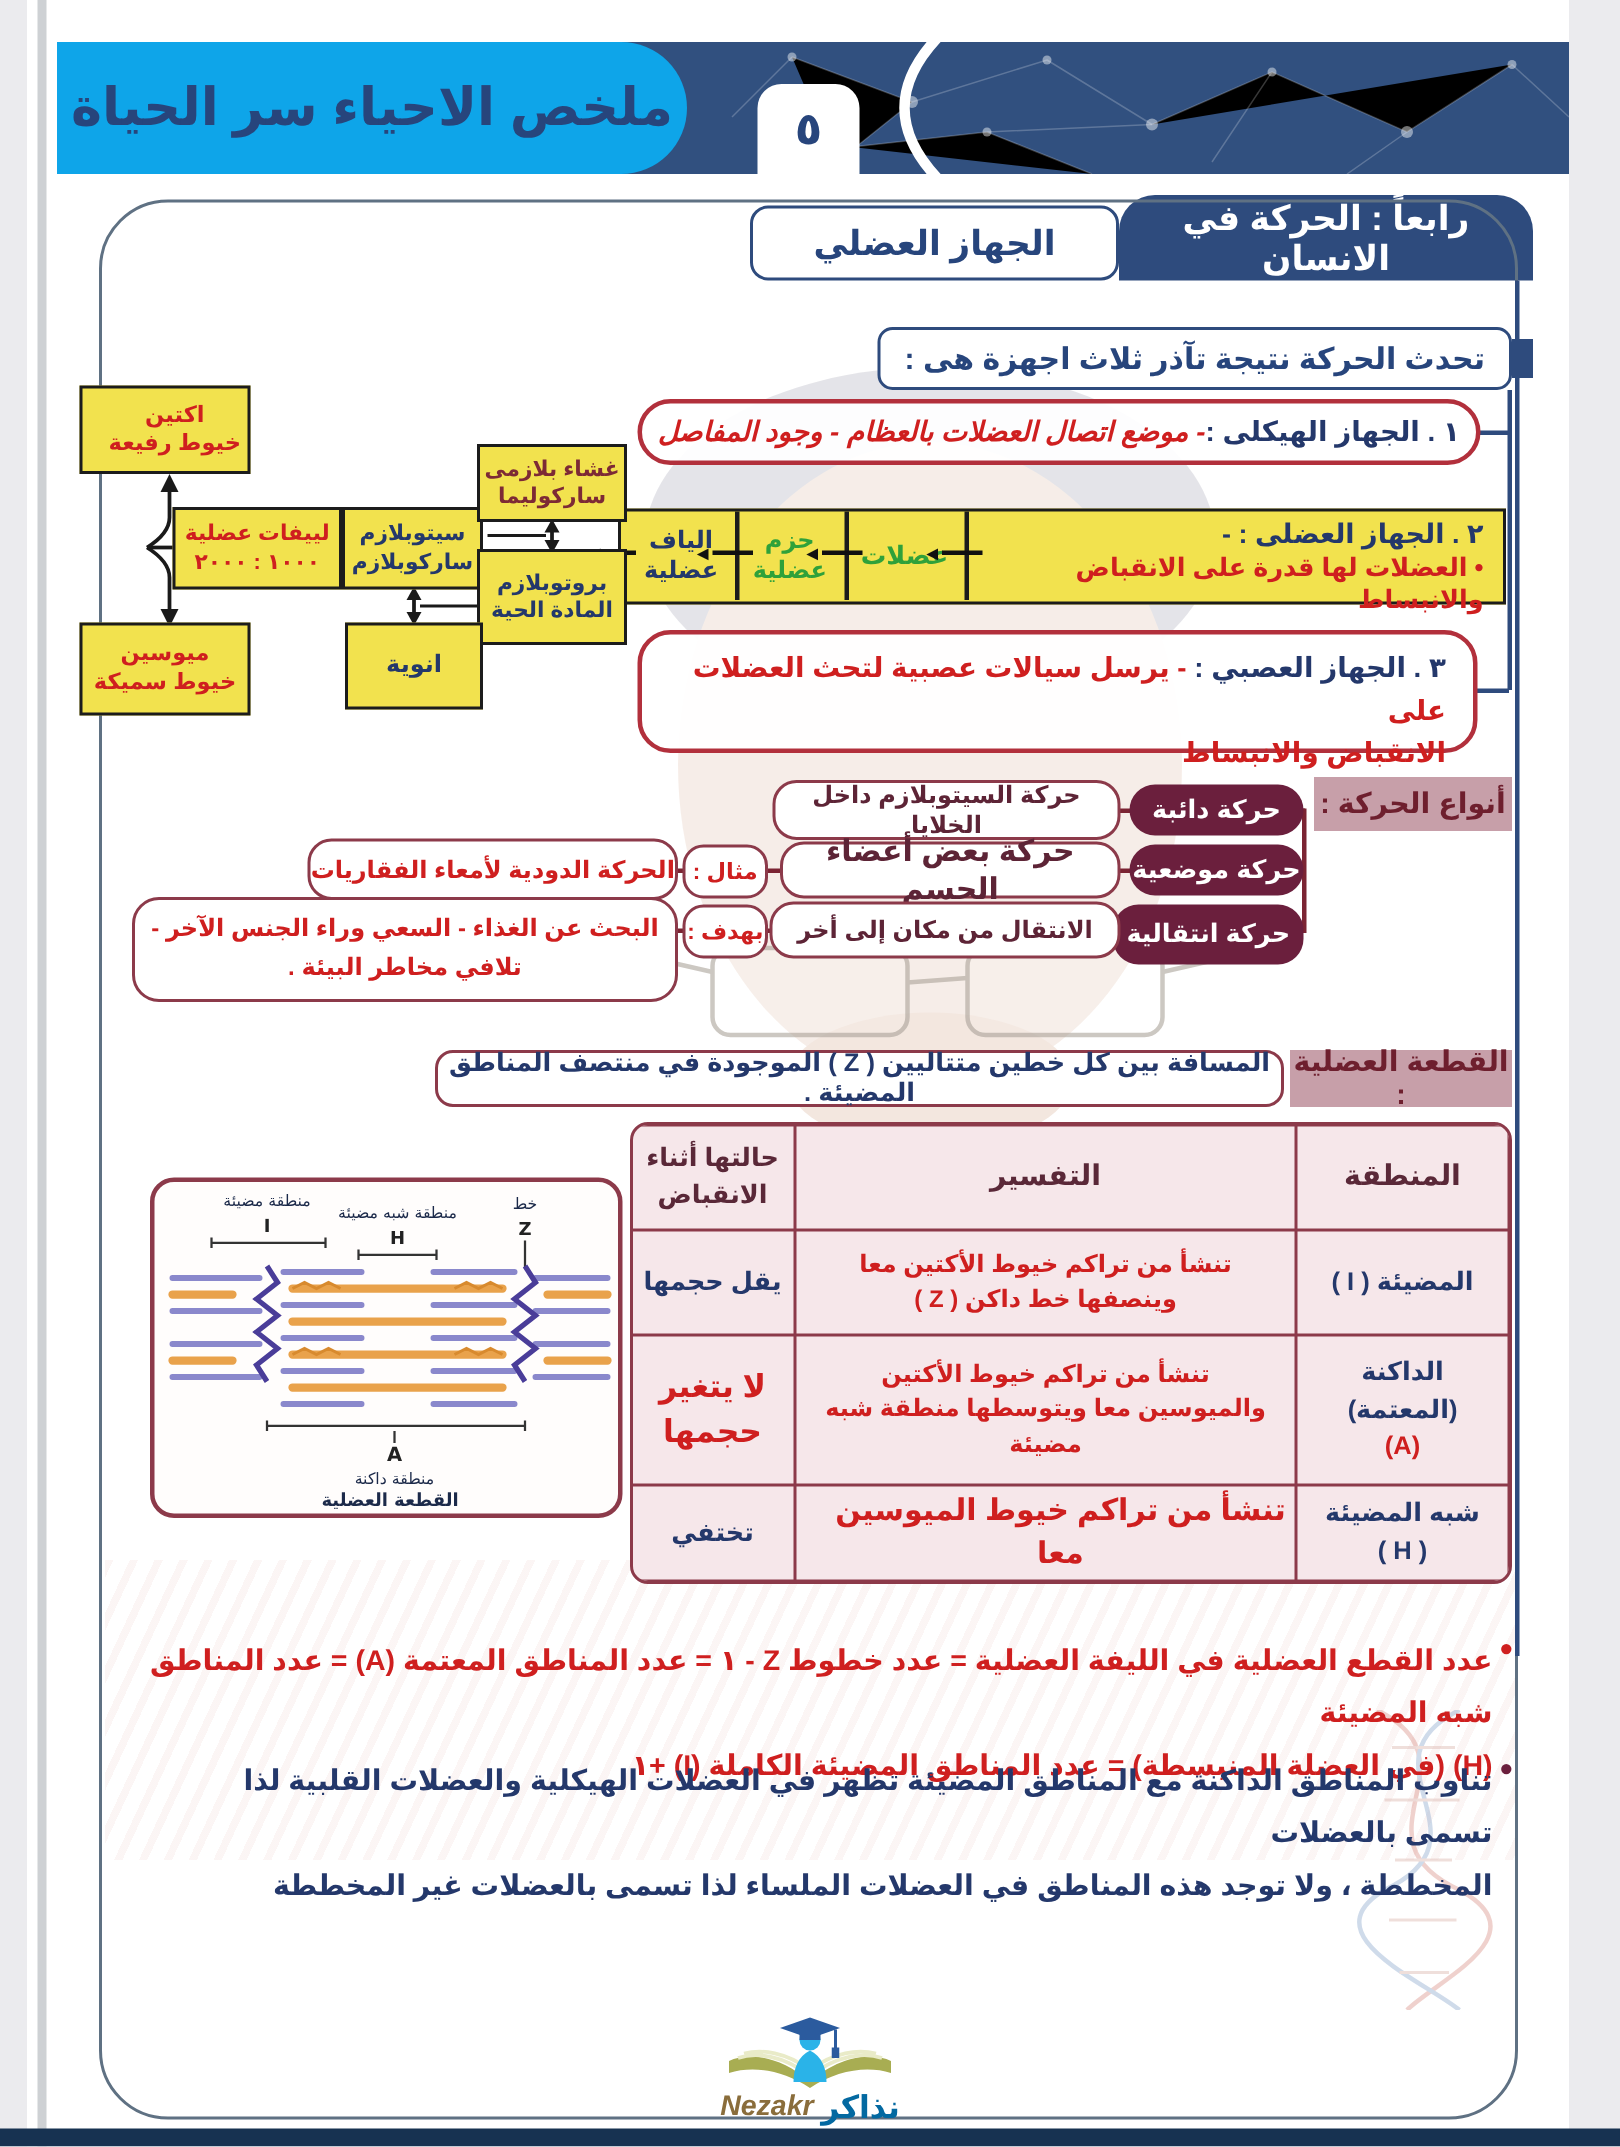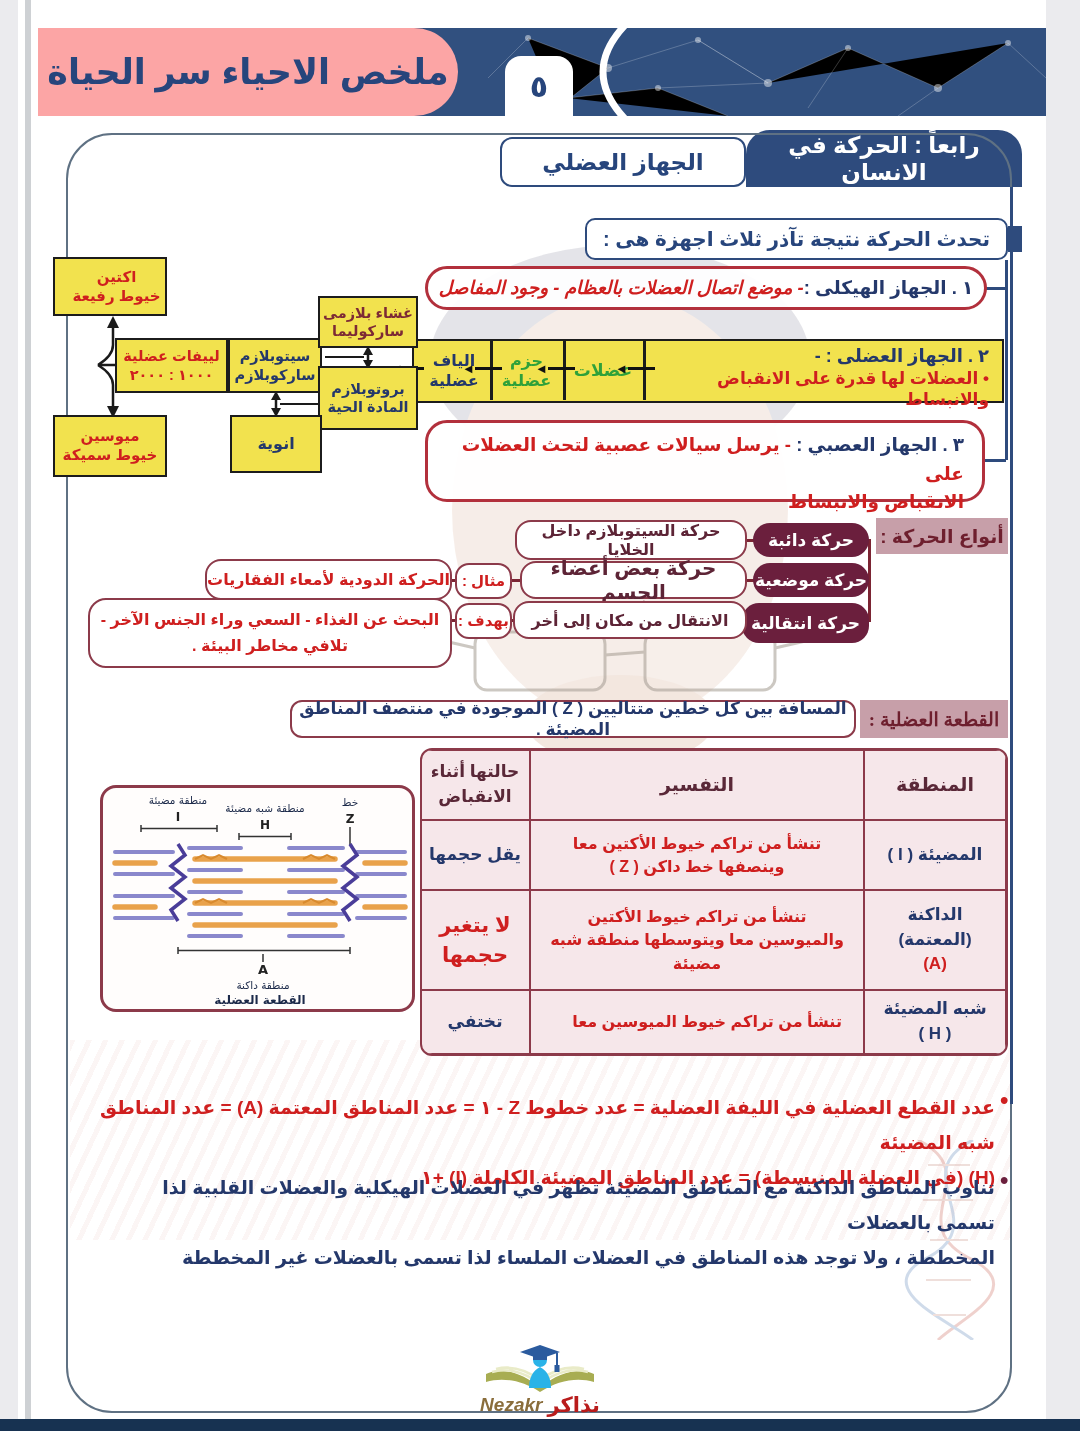--- a/index.html
+++ b/index.html
@@ -69,21 +69,21 @@
           <circle cx="230" cy="12" r="3"></circle>
           <circle cx="300" cy="55" r="4"></circle>
         <circle cx="380" cy="20" r="3"></circle>
           <circle cx="470" cy="60" r="4"></circle>
           <circle cx="540" cy="15" r="3"></circle>
         <circle cx="190" cy="60" r="3"></circle>
           <circle cx="60" cy="10" r="3"></circle>
       </g>
       <path d="M160 -6 Q110 44 160 94" fill="none" stroke="#ffffff" stroke-width="7"></path>
     </svg>
-    <div class="abs flexc" style="left:0;top:0;width:420px;height:88px;background:#fca5a5;border-radius:0 60px 60px 0;">
+    <div class="abs flexc" style="left:0;top:0;width:420px;height:88px;background:#0ea5e9;border-radius:0 60px 60px 0;">
       <div style="color:#27457c;font-weight:bold;font-size:35px;">ملخص الاحياء سر الحياة</div>
     </div>
   </div>
   <div class="abs flexc" style="left:505px;top:56px;width:68px;height:60px;background:#fff;border-radius:16px 16px 0 0;">
     <div style="color:#27457c;font-size:30px;font-weight:bold;">٥</div>
   </div>
 
   <div class="abs flexc" style="left:746px;top:130px;width:276px;height:57px;background:#2e4b7d;border-radius:24px 24px 0 0;">
     <div style="color:#fff;font-weight:bold;font-size:23px;">رابعاً : الحركة في الانسان</div>
   </div>
@@ -208,21 +208,21 @@
   <div class="abs obox flexc maroon" style="left:513px;top:601px;width:234px;height:38px;border-radius:16px;font-size:16px;">الانتقال من مكان إلى أخر</div>
 
   <div class="abs obox flexc red" style="left:455px;top:563px;width:57px;height:36px;border-radius:14px;font-size:15px;">مثال :</div>
   <div class="abs obox flexc red" style="left:455px;top:603px;width:57px;height:36px;border-radius:14px;font-size:15px;">بهدف :</div>
 
   <div class="abs obox flexc red" style="left:205px;top:559px;width:247px;height:41px;border-radius:16px;font-size:16px;">الحركة الدودية لأمعاء الفقاريات</div>
   <div class="abs obox flexc red pre" style="left:88px;top:598px;width:364px;height:70px;border-radius:18px;font-size:16px;line-height:1.6;">البحث عن الغذاء - السعي وراء الجنس الآخر -
 تلافي مخاطر البيئة .</div>
 
   <div class="abs flexc" style="left:860px;top:700px;width:148px;height:38px;background:#c79fa9;">
-    <div style="color:#6e1f2e;font-weight:bold;font-size:19px;font-family:Liberation Serif, serif;">القطعة العضلية :</div>
+    <div style="color:#6e1f2e;font-weight:bold;font-size:19px;">القطعة العضلية :</div>
   </div>
   <div class="abs obox flexc navy" style="left:290px;top:700px;width:566px;height:38px;border-radius:12px;border-width:2px;font-size:17px;">المسافة بين كل خطين متتاليين ( Z ) الموجودة في منتصف المناطق المضيئة .</div>
 
   <div class="abs tbl" style="left:420px;top:748px;width:588px;height:308px;">
     <div class="pre" style="color:#5a2838;font-size:19px;">المنطقة</div>
     <div style="color:#5a2838;font-size:19px;">التفسير</div>
     <div class="pre" style="color:#5a2838;font-size:17px;">حالتها أثناء
 الانقباض</div>
 
     <div class="navy pre" style="font-size:17px;">المضيئة ( I )</div>
@@ -236,21 +236,21 @@
       <span class="red">(A)</span>
     </div>
     <div class="red pre" style="font-size:16px;">تنشأ من تراكم خيوط الأكتين
 والميوسين معا ويتوسطها منطقة شبه
 مضيئة</div>
     <div class="red pre" style="font-size:21px;">لا يتغير
 حجمها</div>
 
     <div class="navy pre" style="font-size:17px;">شبه المضيئة
 ( H )</div>
-    <div class="red" style="font-size:16px;padding-left:20px;">تنشأ من تراكم خيوط الميوسين معا</div>
+    <div class="red" style="font-size:20px;padding-left:20px;">تنشأ من تراكم خيوط الميوسين معا</div>
     <div class="navy" style="font-size:17px;">تختفي</div>
   </div>
 
   <div class="abs" style="left:100px;top:785px;width:315px;height:227px;background:#fffdfc;border:3px solid #8c3a4a;border-radius:16px;">
     <svg width="309" height="221" viewBox="0 0 309 221">
       <g font-family="DejaVu Sans, sans-serif" text-anchor="middle" fill="#1c2a4a">
         <text x="75" y="16" font-size="10.5">منطقة مضيئة</text>
         <text x="75" y="33" font-size="12" font-weight="bold" fill="#222">I</text>
         <text x="162" y="24" font-size="10.5">منطقة شبه مضيئة</text>
         <text x="162" y="41" font-size="12" font-weight="bold" fill="#222">H</text>
@@ -303,18 +303,18 @@
       <path d="M60 40 C78 26 96 24 108 28 M60 36 C76 24 92 22 104 25" stroke="#e9ebc8" stroke-width="2.5" fill="none"></path>
       <circle cx="60" cy="16" r="7" fill="#2ab3e8"></circle>
       <path d="M60 23 C52 27 49 35 49 44 L71 44 C71 35 68 27 60 23 Z" fill="#2ab3e8"></path>
       <polygon points="60,1 80,8 60,15 40,8" fill="#2b5b9e"></polygon>
       <rect x="53" y="12" width="14" height="4" fill="#2b5b9e"></rect>
       <path d="M77 9 V22" stroke="#2b5b9e" stroke-width="2"></path>
       <rect x="74.5" y="21" width="5" height="7" fill="#2b5b9e"></rect>
     </g>
   </svg>
   <div class="abs flexc" style="left:430px;top:1392px;width:220px;height:26px;gap:5px;">
-    <span style="color:#b91c1c;font-weight:bold;font-size:21px;">نذاكر</span>
+    <span style="color:#0369a1;font-weight:bold;font-size:21px;">نذاكر</span>
     <span style="color:#8a6d3b;font-weight:bold;font-style:italic;font-size:19px;direction:ltr;">Nezakr</span>
   </div>
 
   <div class="abs" style="left:0;top:1419px;width:1080px;height:12px;background:#173251;"></div>
 </div>
 
 </body></html>

